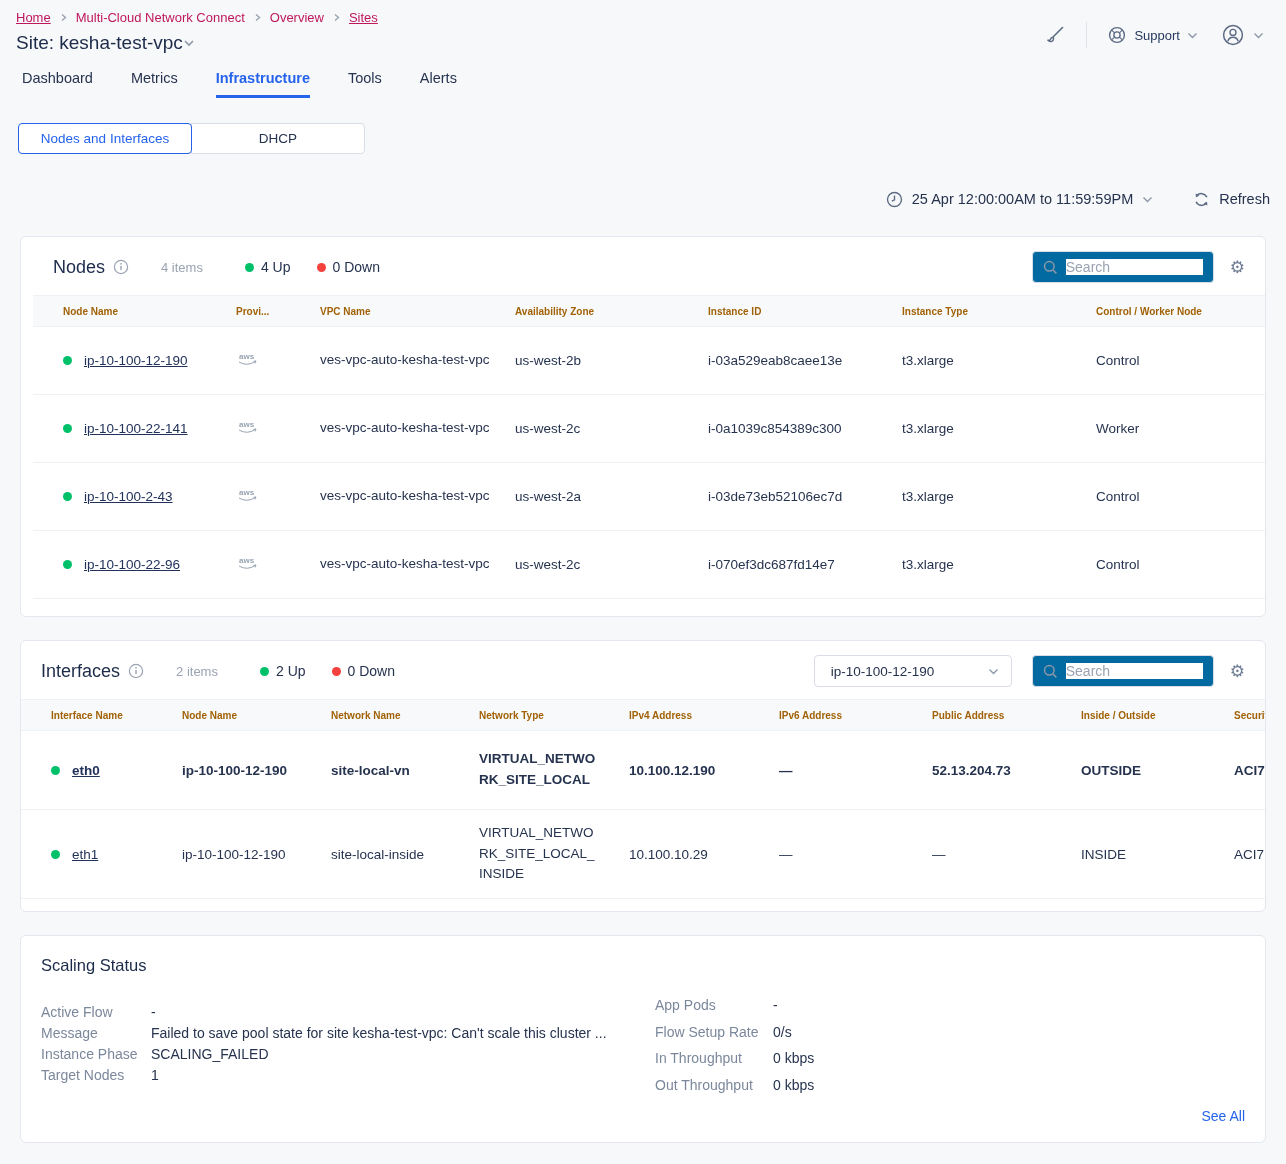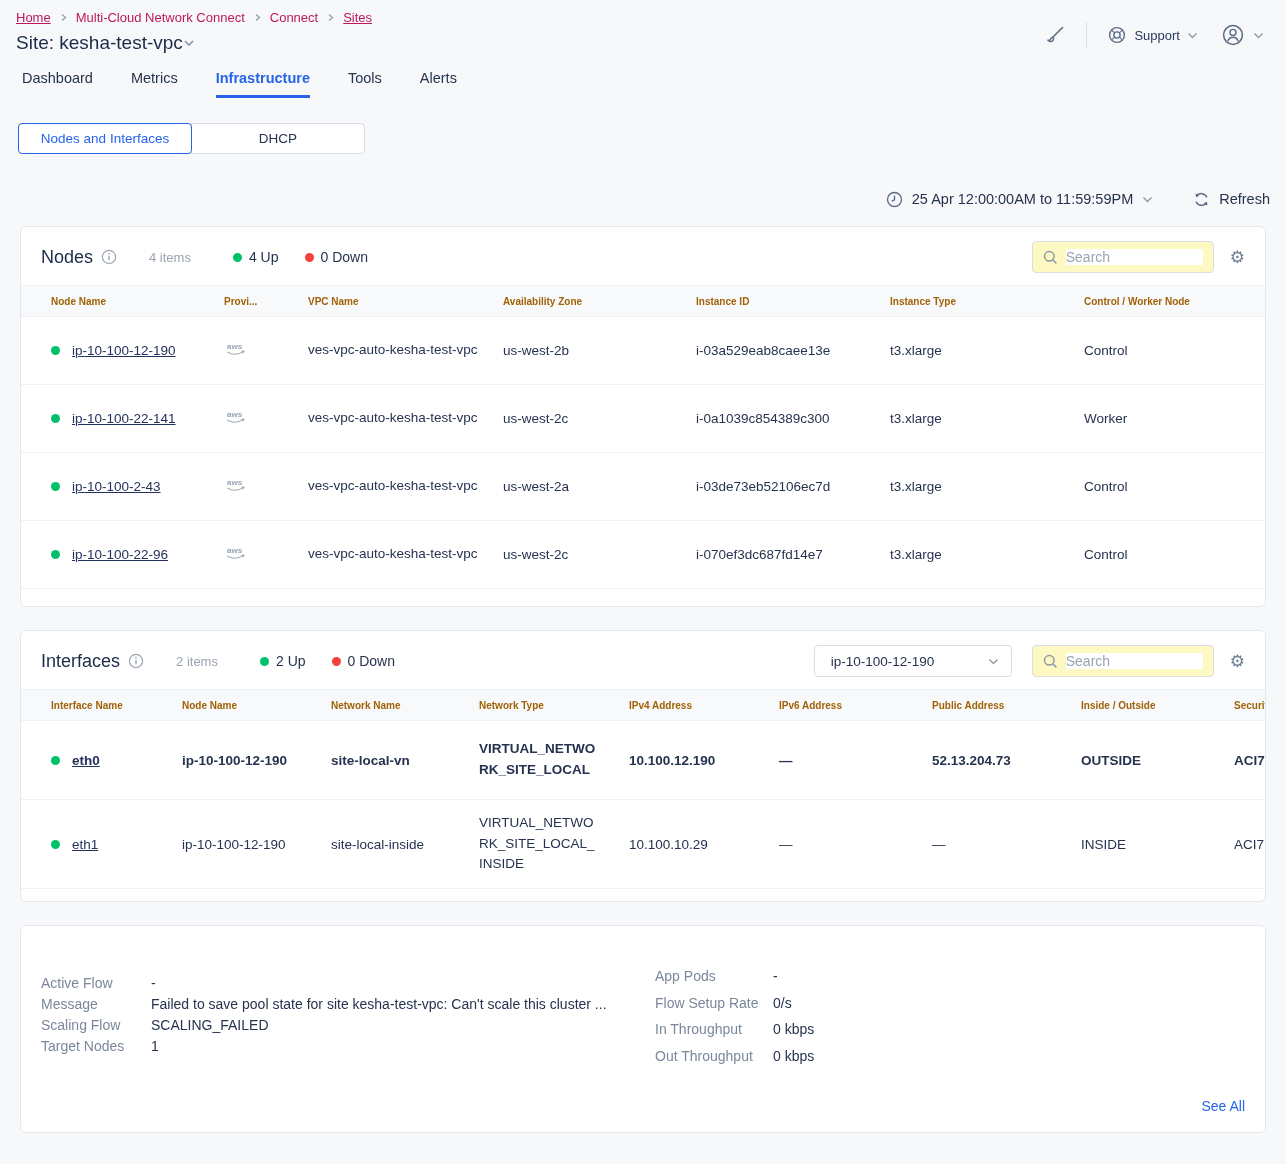--- a/index.html
+++ b/index.html
@@ -35,31 +35,31 @@
   .subtab:last-child { border-radius:0 4px 4px 0; margin-left:-1px; }
   .subtab.active { border-color:#2563eb; color:#2563eb; z-index:2; border-radius:4px; }
 
   
   .time-row { display:flex; justify-content:flex-end; align-items:center; gap:40px; padding:0 16px; margin-top:30px; height:30px; }
   .time-range { display:flex; align-items:center; gap:9px; font-size:14.5px; color:#26334f; cursor:pointer; }
   .refresh { display:flex; align-items:center; gap:9px; font-size:14.5px; color:#26334f; cursor:pointer; background:none; border:none; }
 
   
   .card { background:#fff; border:1px solid #e4e8ee; border-radius:6px; margin:0 20px; overflow:hidden; }
-  .card.nodes { margin-top:12px; }
+  .card.nodes { margin-top:22px;padding-left:12px; }
   .card.interfaces { margin-top:23px; }
   .card-head { display:flex; align-items:center; padding:14px 20px 12px 20px; }
   .card-title { font-size:18px; font-weight:500; color:#1c2b4a; display:flex; align-items:center; gap:8px; }
   .items-count { font-size:13px; color:#9aa3b2; margin-left:32px; }
   .updown { display:flex; align-items:center; gap:7px; font-size:14px; color:#26334f; }
   .updown.up { margin-left:42px; }
   .updown.down { margin-left:26px; }
   .dot { width:9px; height:9px; border-radius:50%; display:inline-block; }
   .spacer { flex:1; }
-  .search-box { width:182px; height:32px; border:1px solid #d9dee6; border-radius:4px; display:flex; align-items:center; padding:0 10px; gap:8px; background:#fef9c3; }
+  .search-box { width:182px; height:32px; border:1px solid #d9dee6; border-radius:4px; display:flex; align-items:center; padding:0 10px; gap:8px; background:#0369a1; }
   .search-box input { border:none; outline:none; font-size:14px; color:#26334f; width:100%; font-family:inherit; }
   .search-box input::placeholder { color:#9aa3b2; }
   .gear { font-size:17px; color:#6e7d95; margin-left:16px; cursor:pointer; background:none; border:none;
           font-family:"DejaVu Sans",sans-serif; line-height:1; }
   .node-select { width:198px; height:32px; border:1px solid #d9dee6; border-radius:4px; display:flex; align-items:center;
                  justify-content:space-between; padding:0 12px 0 16px; font-size:13.5px; color:#26334f; background:#fff;
                  margin-right:20px; cursor:pointer; }
 
   
   .thead, .trow { display:grid; align-items:center; }
@@ -112,21 +112,21 @@
             <svg class="ic" width="9" height="9" viewBox="0 0 9 9">
               <polyline points="3,1.5 6.5,4.5 3,7.5" fill="none" stroke="#9aa3b2" stroke-width="1.4"></polyline>
             </svg>
           </span>
         <span class="crumb">Multi-Cloud Network Connect</span>
         <span class="crumb-sep">
             <svg class="ic" width="9" height="9" viewBox="0 0 9 9">
               <polyline points="3,1.5 6.5,4.5 3,7.5" fill="none" stroke="#9aa3b2" stroke-width="1.4"></polyline>
             </svg>
           </span>
-        <span class="crumb">Connect</span>
+        <span class="crumb">Overview</span>
         <span class="crumb-sep">
             <svg class="ic" width="9" height="9" viewBox="0 0 9 9">
               <polyline points="3,1.5 6.5,4.5 3,7.5" fill="none" stroke="#9aa3b2" stroke-width="1.4"></polyline>
             </svg>
           </span>
         <span class="crumb u">Sites</span>
       </div>
       <div class="site-title">
         <span>Site: kesha-test-vpc</span>
         <span>
@@ -417,32 +417,33 @@
       <div class="td nowrap">10.100.10.29</div>
       <div class="td nowrap">—</div>
       <div class="td nowrap">—</div>
       <div class="td nowrap">INSIDE</div>
       <div class="td nowrap" style="padding-right:0">ACI7R</div>
     </div>
     <div class="tbl-bottom-pad" style="height:12px"></div>
   </div>
 
   <div class="card scaling">
+    <div class="scaling-title">Scaling Status</div>
     <div class="scaling-cols">
       <div class="kv-left">
         <div class="kv">
             <span class="k">Active Flow</span>
             <span class="v">-</span>
           </div>
         <div class="kv">
             <span class="k">Message</span>
             <span class="v">Failed to save pool state for site kesha-test-vpc: Can't scale this cluster ...</span>
           </div>
         <div class="kv">
-            <span class="k">Scaling Flow</span>
+            <span class="k">Instance Phase</span>
             <span class="v">SCALING_FAILED</span>
           </div>
         <div class="kv">
             <span class="k">Target Nodes</span>
             <span class="v">1</span>
           </div>
       </div>
       <div class="kv-right">
         <div class="kv">
             <span class="k">App Pods</span>

